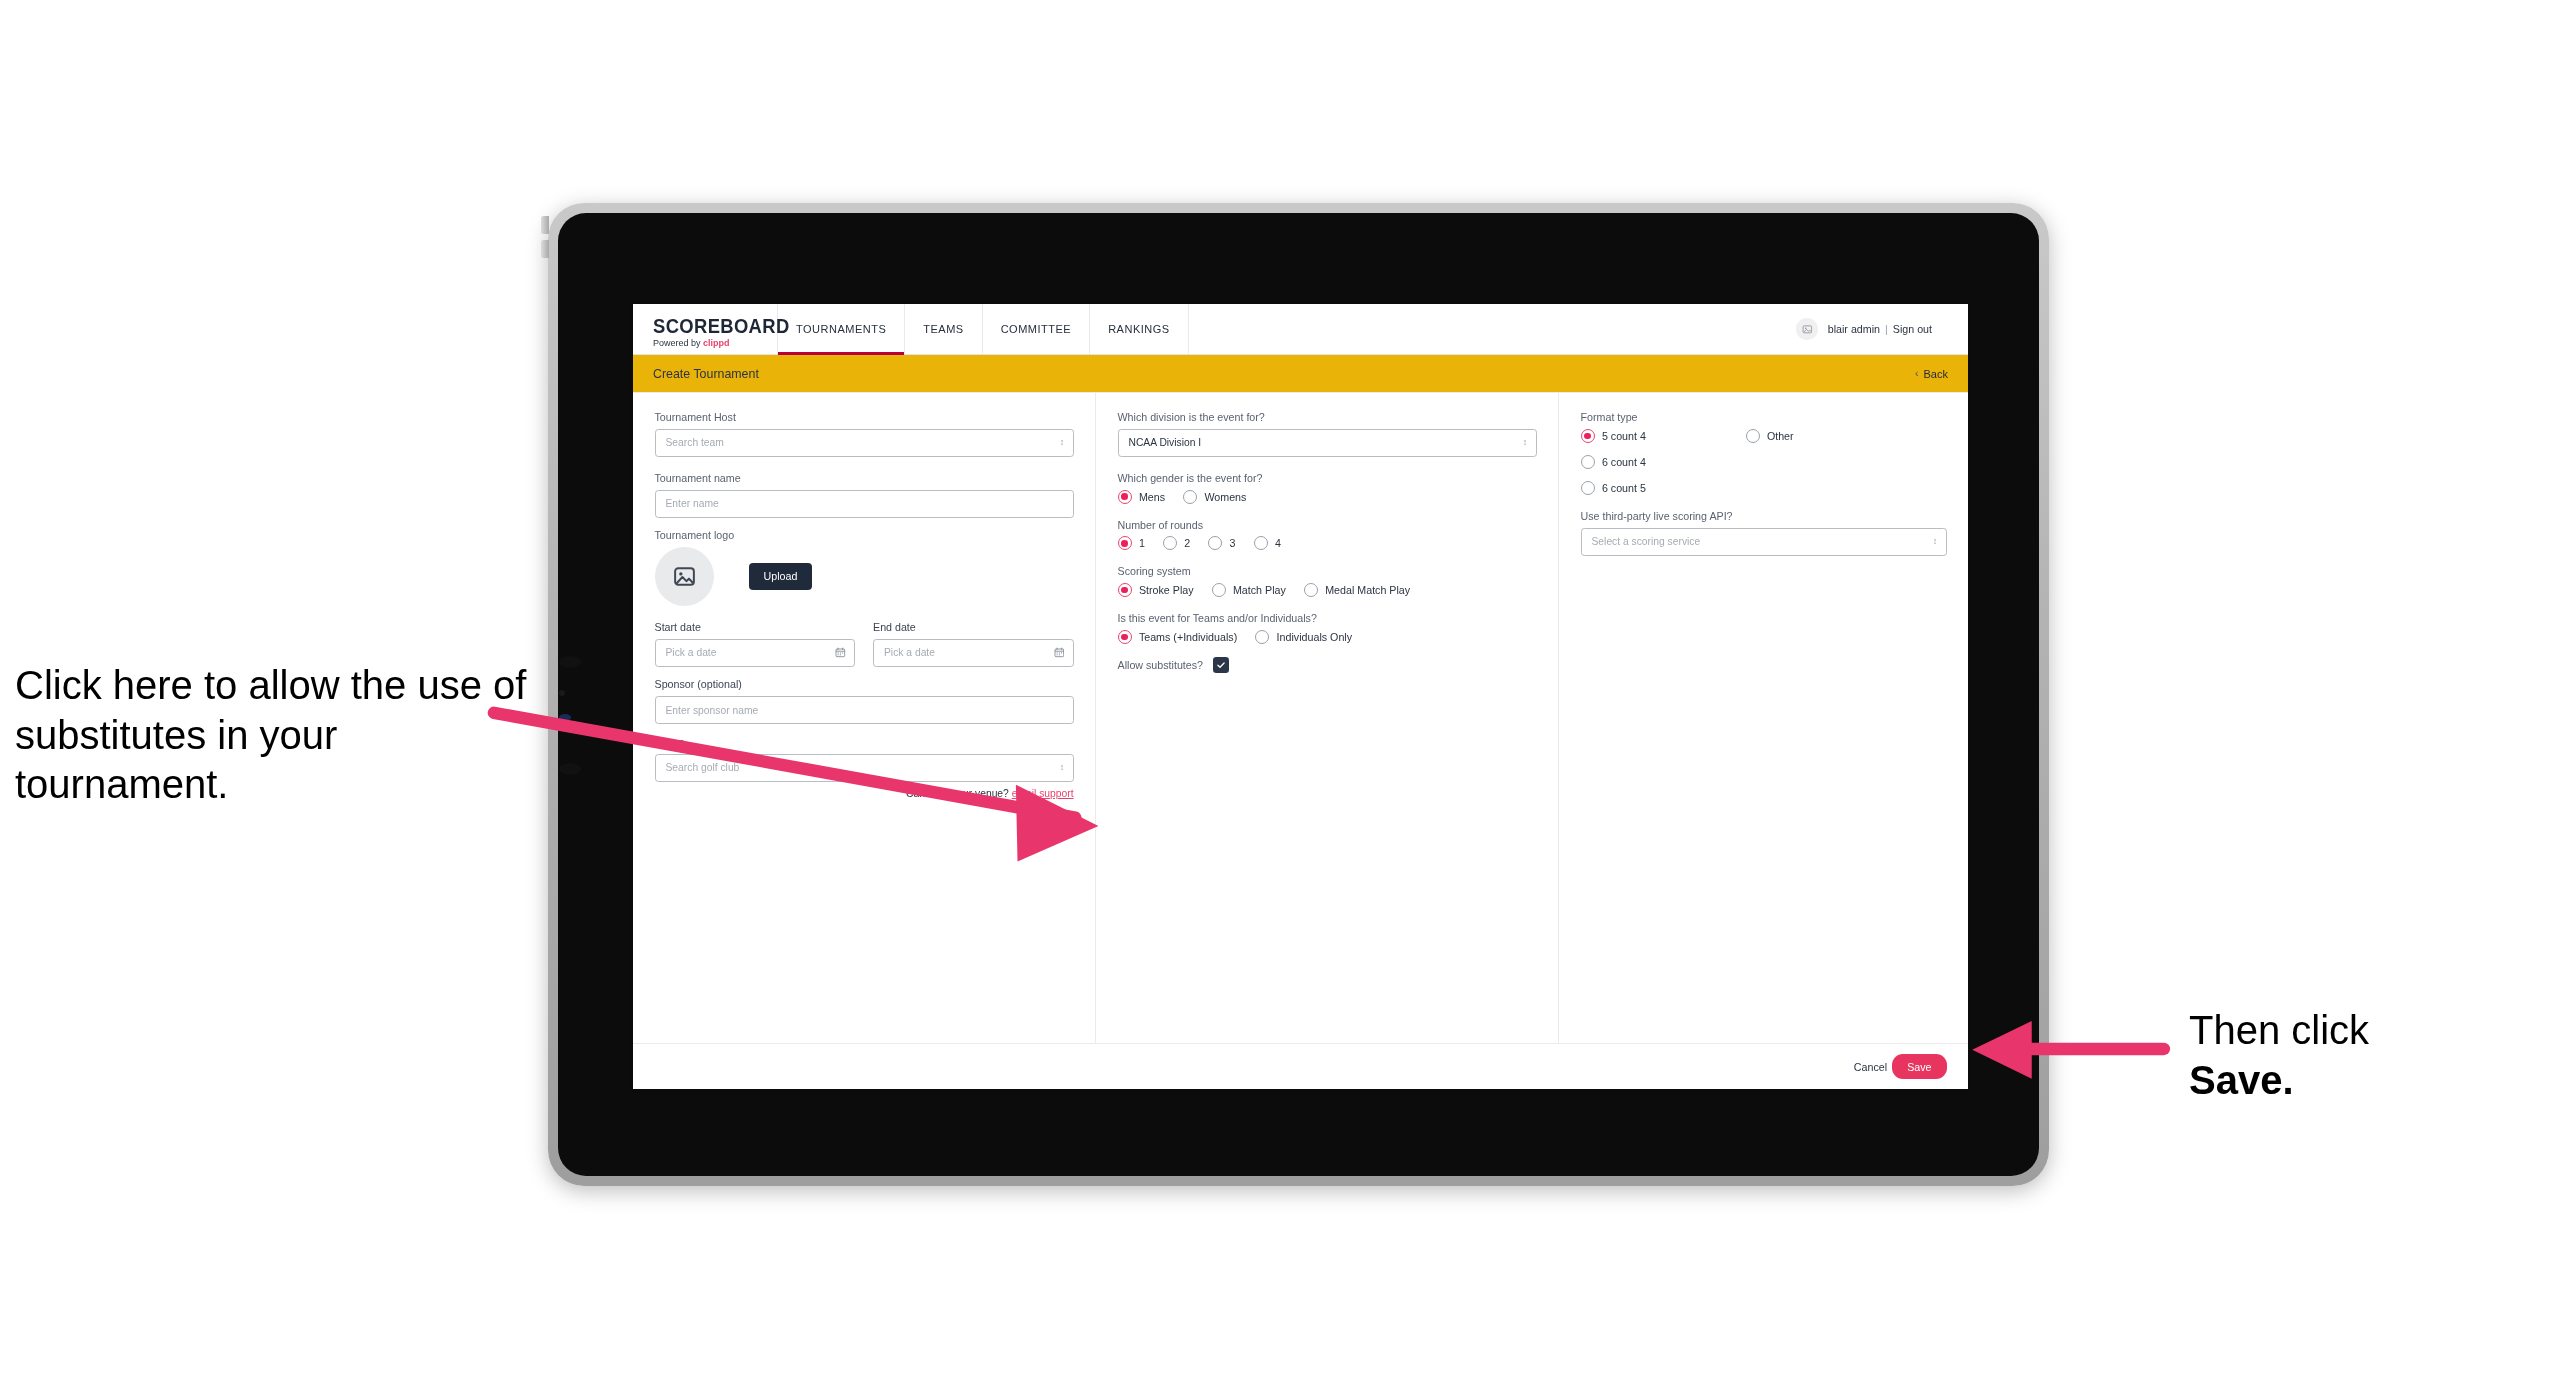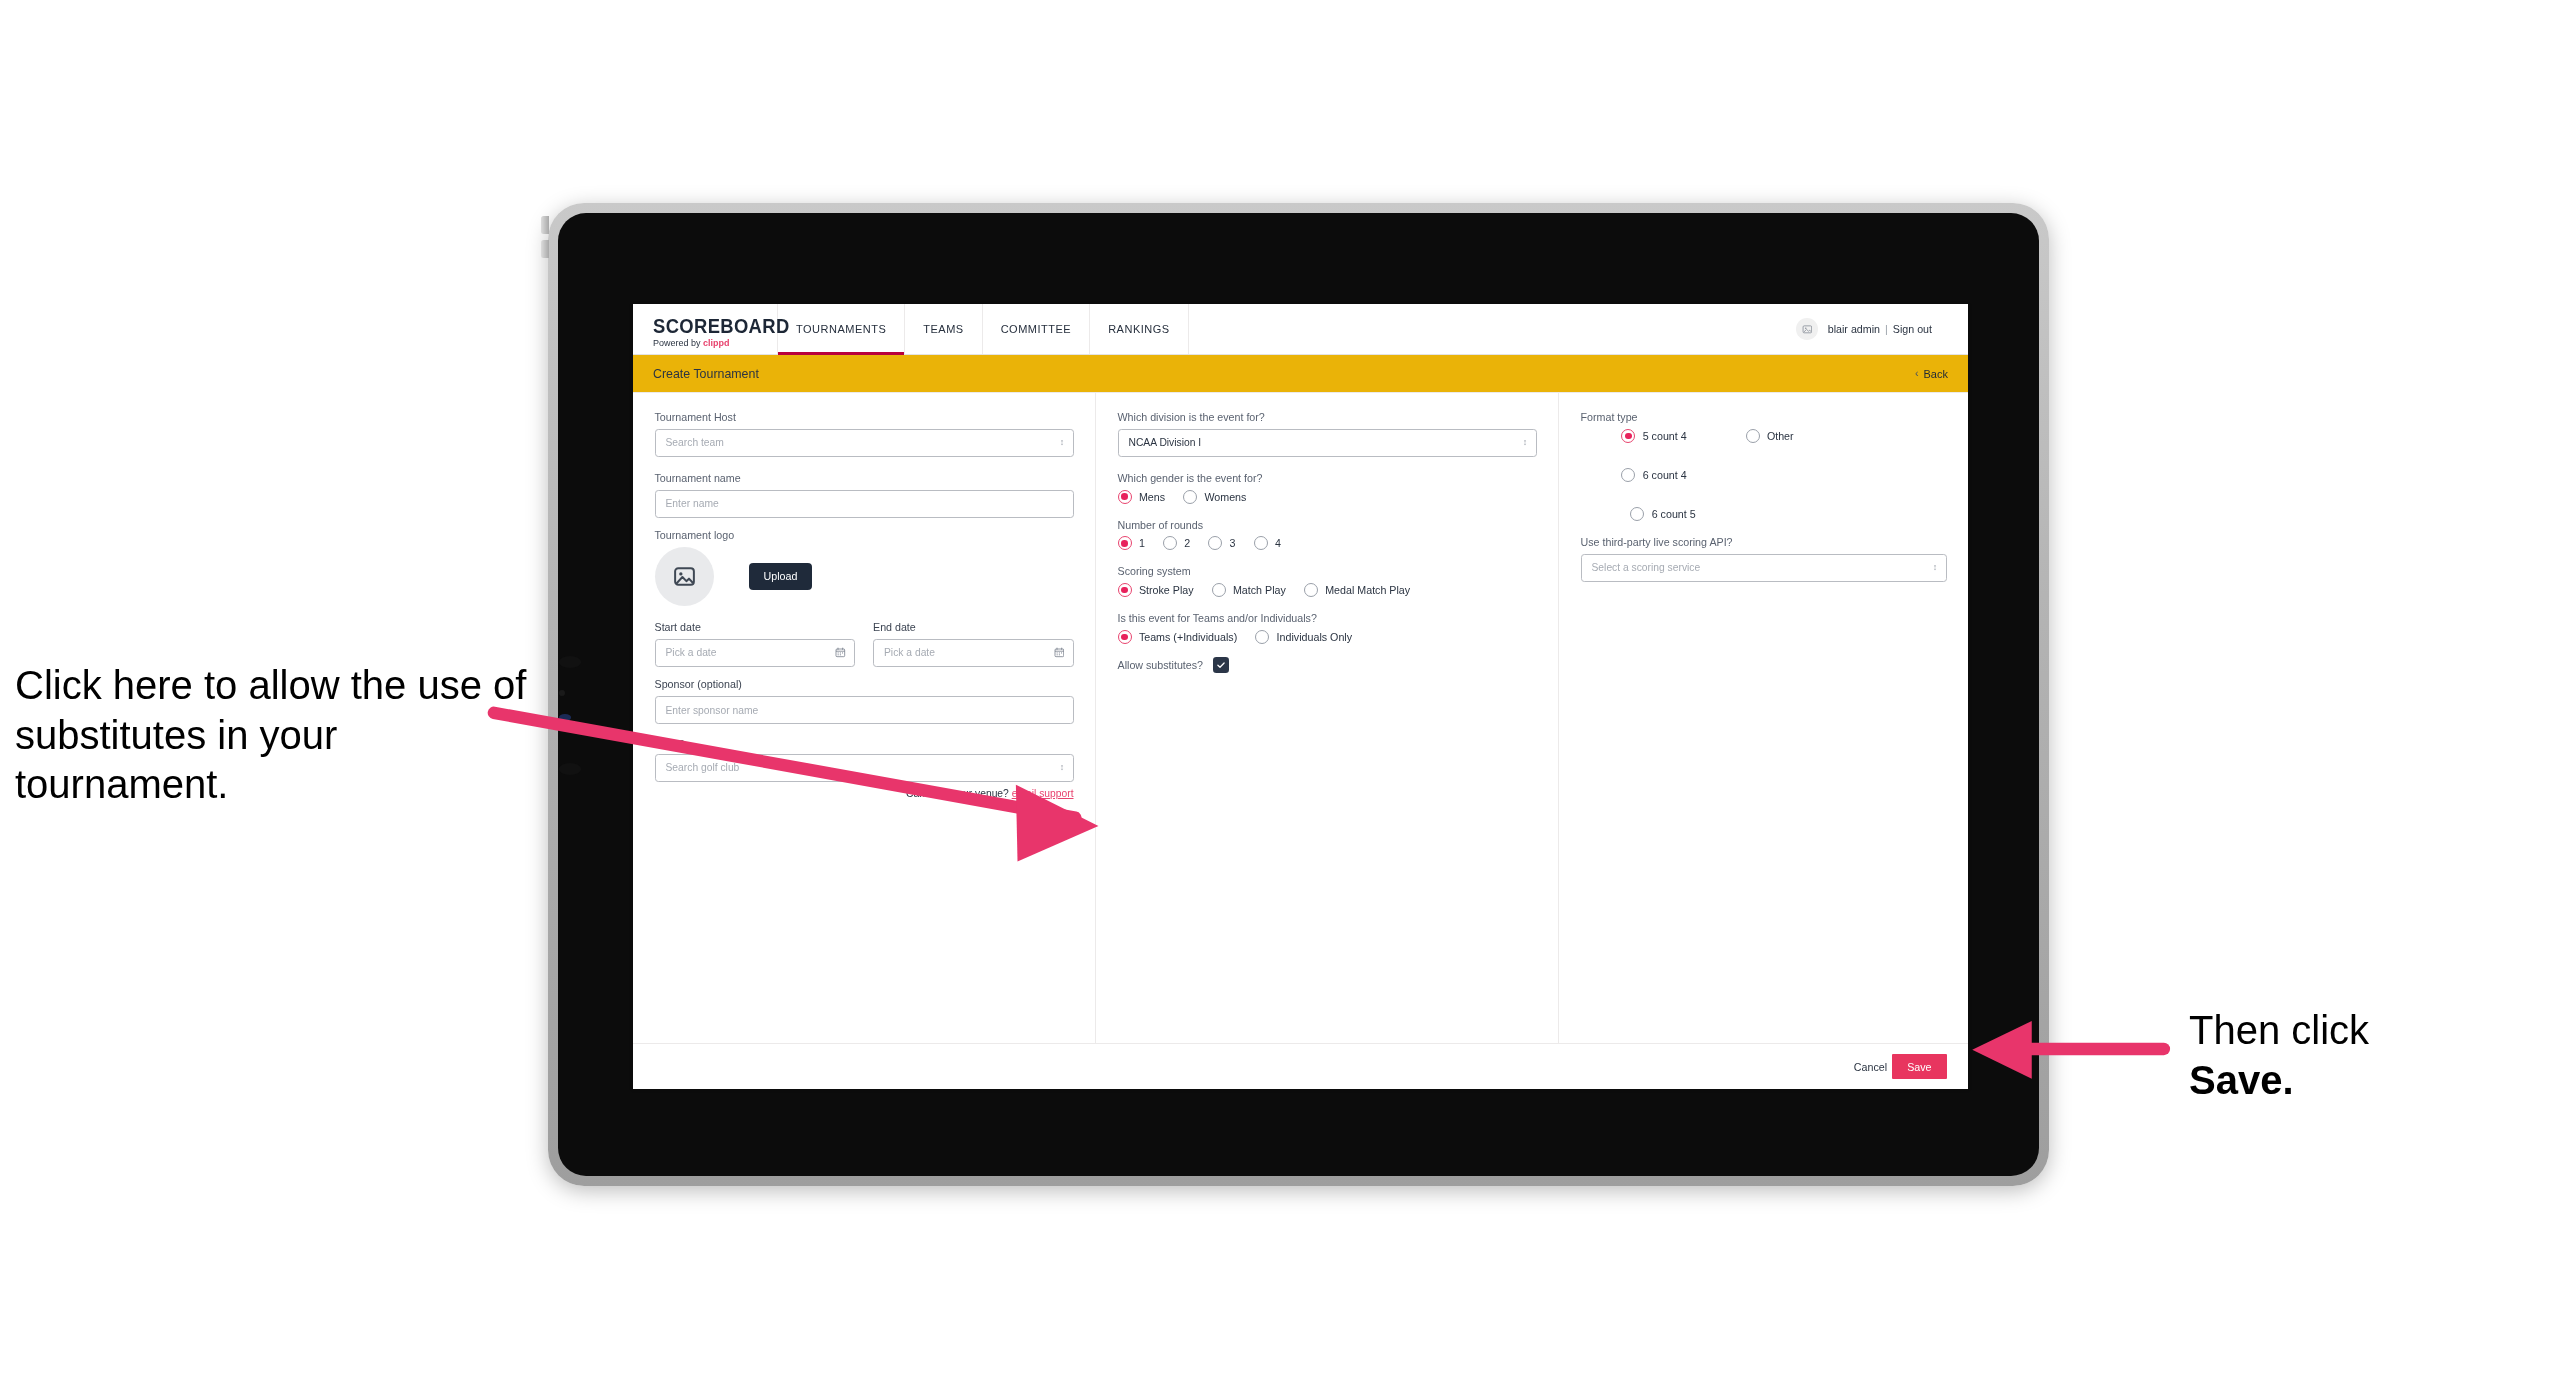--- a/index.html
+++ b/index.html
@@ -160,41 +160,41 @@
     width: 14px; height:14px; border-radius:50%;
     border: 1.3px solid #9aa0a9; background:#fff; flex:0 0 14px;
     display:flex; align-items:center; justify-content:center; margin-right: 7.4px;
   }
   .radio.checked { border-color:#e8436e; }
   .radio.checked::after {
     content:""; width:6.6px; height:6.6px; border-radius:50%; background:#e8225c;
   }
   .radio-label { font-size:10.7px; color:#2b3442; white-space:nowrap; }
 
-  .radio-col { display:flex; flex-direction:column; gap:25px;align-items:center; }
+  .radio-col { display:flex; flex-direction:column; gap:12px; }
   #format-grid { display:flex; }
   #format-grid .left-opts { width: 165px; }
 
   .checkbox {
     width:15.7px; height:15.7px; border-radius:3.3px; background:#2b3648;
     display:flex; align-items:center; justify-content:center; cursor:pointer;
   }
   #allow-subs-row { display:flex; align-items:center; gap: 10px; margin-top: 13.2px; }
   #allow-subs-row .field-label { margin-bottom:0; color:#5a6270; }
 
   
   #app-footer {
     height: 46px; flex:0 0 46px; border-top:0.8px solid #eceaea;
     display:flex; align-items:center; justify-content:flex-end;
     padding-right: 21.5px; gap: 5px; background:#fff;
   }
   #cancel-button { font-size:10.7px; color:#2b3442; cursor:pointer; }
   #save-button {
     background:#e8355f; color:#fff; font-size:10.7px;
-    padding: 6.6px 15px; border-radius:1px; cursor:pointer;
+    padding: 6.6px 15px; border-radius:11px; cursor:pointer;
   }
 
   
   .anno-text {
     position:absolute; color:#000;
     font-family:"Liberation Sans", sans-serif;
     line-height: 1.24;
   }
   #anno-left { left: 15px; top: 661px; width: 529px; font-size: 40px; }
   #anno-right { left: 2189px; top: 1006px; width: 363px; font-size: 40px; }

